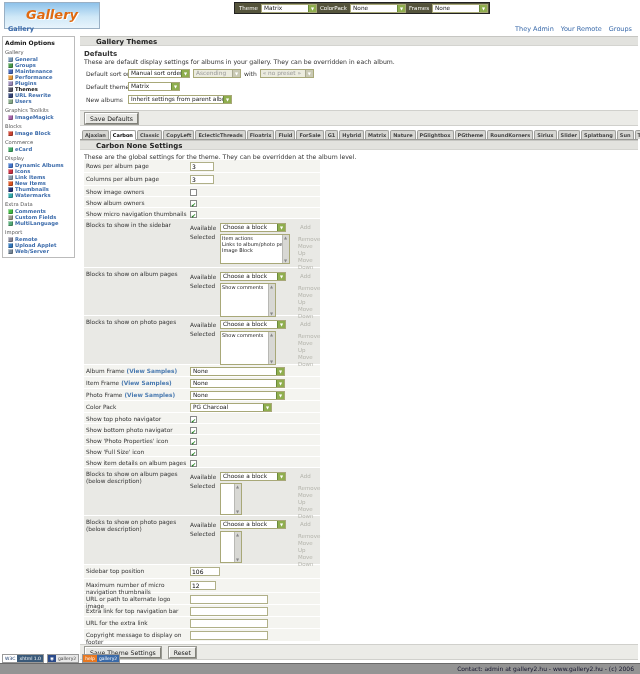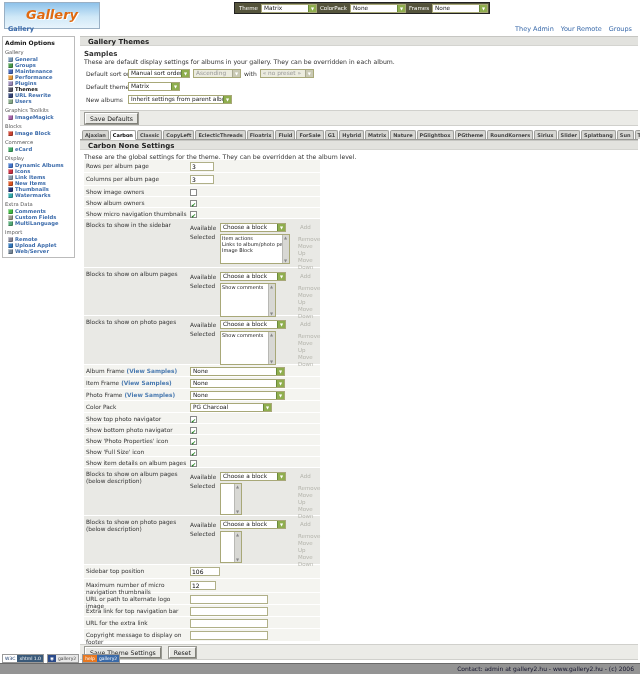--- a/index.html
+++ b/index.html
@@ -27,21 +27,21 @@
   .sb-group { font-size:5.2px; color:#555; margin-top:3px; margin-bottom:1px; }
   .sb-item { display:flex; align-items:center; height:6px; padding-left:3px; white-space:nowrap; cursor:pointer; }
   .sb-icon { width:5px; height:5px; border-radius:1px; margin-right:2px; flex:0 0 auto;
              box-shadow:inset -1px -1px 0 rgba(0,0,0,.25), inset 1px 1px 0 rgba(255,255,255,.45); }
   .sb-item span.lbl { font-size:5.2px; color:#3a6aaa; font-weight:bold; }
   .sb-item.active span.lbl { color:#111; }
 
   
   .content { position:absolute; left:80px; top:36px; width:558px; }
   .secheader { height:10px; line-height:10px; background:#e2e2de; border-top:1px solid #c6c6c2;
-               border-bottom:1px solid #d4d4d0; font-size:7px; font-weight:bold; color:#222; padding-left:8px; }
+               border-bottom:1px solid #d4d4d0; font-size:7px; font-weight:bold; color:#222; padding-left:16px; }
   .defaults { padding-top:3px; }
   .dtitle { font-size:7px; font-weight:bold; padding:1px 4px; height:9px; }
   .ddesc { font-size:6.2px; padding:0 4px; height:9px; color:#333; }
   .drow { height:13px; position:relative; }
   .dlabel { position:absolute; left:6px; top:3px; font-size:6px; }
   .dctrl { position:absolute; left:48px; top:2px; display:flex; align-items:center; gap:3px; }
 
   .sel { display:inline-flex; height:9px; border:1px solid #a8a878; background:#fff; align-items:stretch;
          overflow:hidden; cursor:pointer; }
   .sel-t { flex:1; font-size:5.8px; line-height:7px; padding:0 2px; white-space:nowrap; overflow:hidden; color:#222; }
@@ -232,21 +232,21 @@
         <span class="sb-icon" style="background: rgb(119, 136, 153);"></span>
         <span class="lbl">Web/Server</span>
       </div>
     </div>
 </div>
 
 <div class="content">
   <div class="secheader">Gallery Themes</div>
 
   <div class="defaults">
-    <div class="dtitle">Samples</div>
+    <div class="dtitle">Defaults</div>
     <div class="ddesc">These are default display settings for albums in your gallery. They can be overridden in each album.</div>
     <div>
         <div class="drow">
           <span class="dlabel">Default sort order</span>
           <span class="dctrl">
             <span class="sel" style="width: 62px;">
               <span class="sel-t">Manual sort order</span>
               <span class="sel-a">▼</span>
             </span>
             <span class="sel dis" style="width: 48px;">

